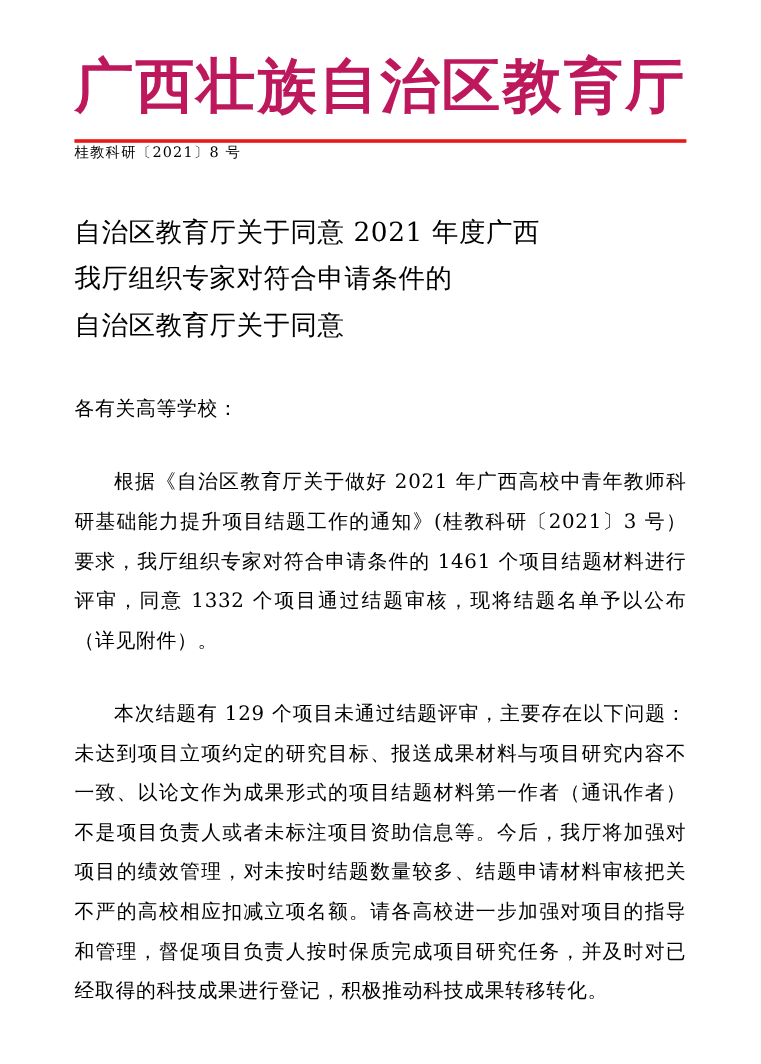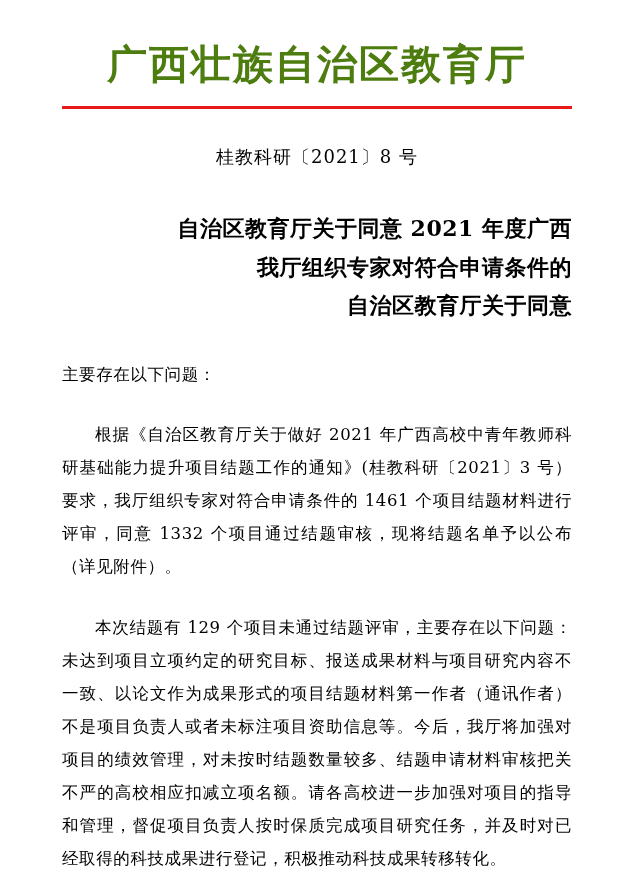--- a/index.html
+++ b/index.html
@@ -23,49 +23,48 @@
     padding: 0 62px;
     position: relative;
   }
 
   
   .masthead {
     text-align: center;
     padding-top: 46px;
   }
   .masthead-title {
-    color: #4d7c0f;
-    font-family: Liberation Mono, monospace;
+    color: #be185d;
+    font-family: Liberation Sans, sans-serif;
     font-weight: bold;
-    font-size: 40px;
+    font-size: 49px;
     letter-spacing: 2px;
     line-height: 1.1;
     white-space: nowrap;
   }
   .masthead-rule {
     margin-top: 16px;
     height: 3px;
     background: #e8191b;
     width: 100%;
   }
 
   
   .doc-number {
-    margin-top: 36px;
-    text-align: center;
-    font-size: 18px;
+    text-align: left;
+    font-size: 12px;
     letter-spacing: 1px;
     font-family: "DejaVu Serif", "Liberation Serif", serif;
   }
 
   
   .doc-title {
     margin-top: 40px;
-    text-align: right;
-    font-weight: bold;
+    text-align: left;
+    font-weight: normal;
     font-size: 22px;
     line-height: 1.75;
     letter-spacing: 0.5px;
   }
   .doc-title div {
     white-space: nowrap;
   }
 
   
   .salutation {
@@ -95,18 +94,18 @@
   </div>
 
   <div class="doc-number">桂教科研〔2021〕8 号</div>
 
   <div class="doc-title">
     <div>自治区教育厅关于同意 2021 年度广西</div>
     <div>我厅组织专家对符合申请条件的</div>
     <div>自治区教育厅关于同意</div>
   </div>
 
-  <div class="salutation">主要存在以下问题：</div>
+  <div class="salutation">各有关高等学校：</div>
 
   <div class="para">根据《自治区教育厅关于做好 2021 年广西高校中青年教师科研基础能力提升项目结题工作的通知》(桂教科研〔2021〕3 号）要求，我厅组织专家对符合申请条件的 1461 个项目结题材料进行评审，同意 1332 个项目通过结题审核，现将结题名单予以公布（详见附件）。</div>
   <div class="para">本次结题有 129 个项目未通过结题评审，主要存在以下问题：未达到项目立项约定的研究目标、报送成果材料与项目研究内容不一致、以论文作为成果形式的项目结题材料第一作者（通讯作者）不是项目负责人或者未标注项目资助信息等。今后，我厅将加强对项目的绩效管理，对未按时结题数量较多、结题申请材料审核把关不严的高校相应扣减立项名额。请各高校进一步加强对项目的指导和管理，督促项目负责人按时保质完成项目研究任务，并及时对已经取得的科技成果进行登记，积极推动科技成果转移转化。</div>
 
 </div>
 
 </body></html>

